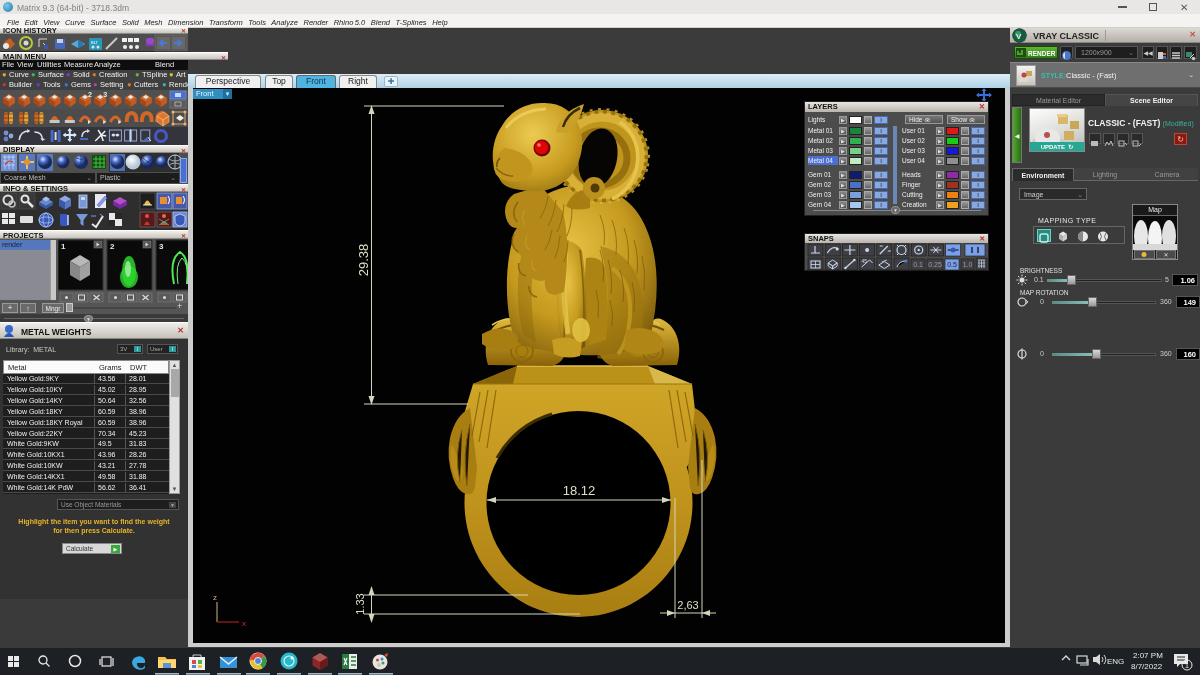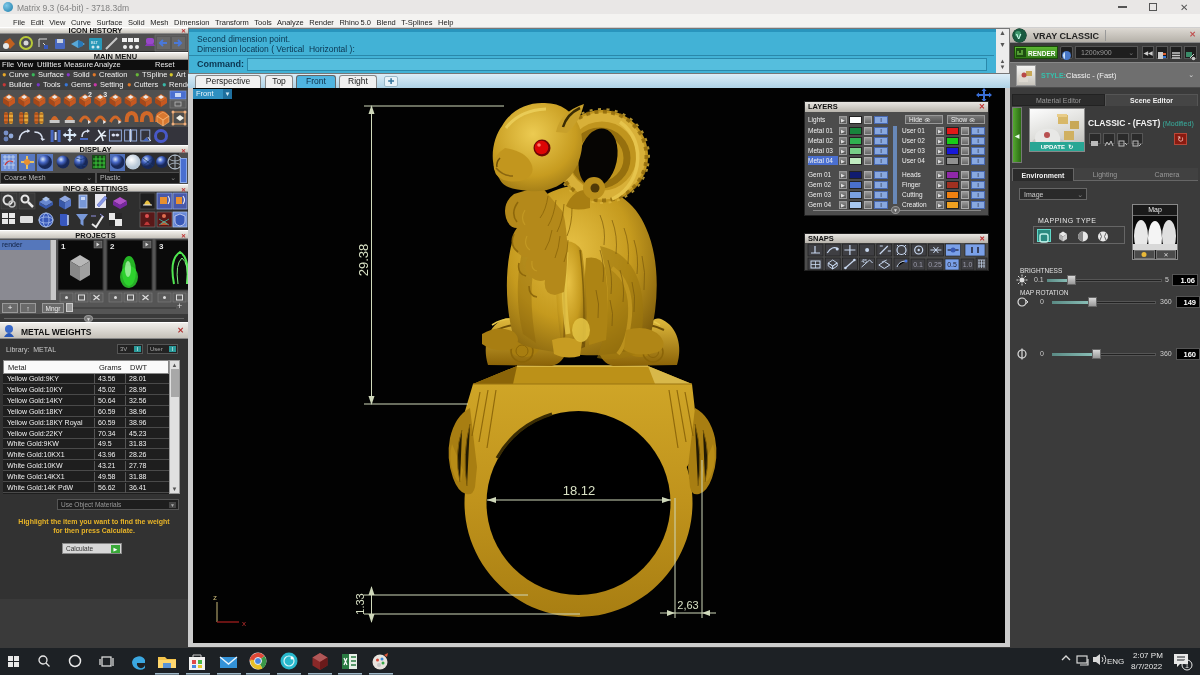--- a/index.html
+++ b/index.html
@@ -1,35 +1,35 @@
 <!DOCTYPE html>
 <html><head>
 <meta charset="utf-8">
 <style>
   * { margin:0; padding:0; box-sizing:border-box; }
   html,body { width:1200px; height:675px; overflow:hidden; }
   body { font-family:"Liberation Sans", sans-serif; }
   .abs { position:absolute; }
   #root { position:relative; width:1200px; height:675px; background:#3b3b3b; overflow:hidden; }
-  .hdr { background:linear-gradient(#f2f0ec,#c9c5bd); color:#111; font-weight:bold; border-top:1px solid #fff; border-bottom:1px solid #8a8a8a;text-align:center; }
+  .hdr { background:linear-gradient(#f2f0ec,#c9c5bd); color:#111; font-weight:bold; border-top:1px solid #fff; border-bottom:1px solid #8a8a8a; }
   .hdr .x { position:absolute; right:2px; top:1px; color:#c03030; font-weight:bold; }
 </style>
 </head>
 <body>
 <div id="root">
 
   <div class="abs" style="left:0;top:0;width:1200px;height:14px;background:#e9e7e6;"></div>
   <div class="abs" style="left:3px;top:2px;width:10px;height:10px;border-radius:50%;background:radial-gradient(circle at 35% 35%, #7ec8e8, #1a7aa8);"></div>
   <div class="abs" style="left:17px;top:3px;font-size:8.5px;color:#808080;">Matrix 9.3 (64-bit) - 3718.3dm</div>
   <div class="abs" style="left:1118px;top:6px;width:9px;height:1.5px;background:#555;"></div>
   <div class="abs" style="left:1149px;top:3px;width:8px;height:8px;border:1.2px solid #555;"></div>
   <div class="abs" style="left:1180px;top:2px;font-size:10px;color:#555;">✕</div>
 
   <div class="abs" style="left:0;top:14px;width:1200px;height:14px;background:#f4f3f1;border-bottom:1px solid #d0d0d0;font-size:8.5px;color:#222;">
-    <span style="position:absolute;left:13px;top:4px;font-size:7.5px;word-spacing:3.5px;">File Edit View Curve Surface Solid Mesh Dimension Transform Tools Analyze Render Rhino 5.0 Blend T-Splines Help</span>
+    <span style="position:absolute;left:7px;top:4px;font-size:7.5px;word-spacing:3.5px;font-style:italic;">File Edit View Curve Surface Solid Mesh Dimension Transform Tools Analyze Render Rhino 5.0 Blend T-Splines Help</span>
   </div>
 
   <div id="leftpanel" class="abs" style="left:0;top:28px;width:188px;height:620px;background:#3a3a3a;font-size:7px;">
 
     <div class="abs hdr" style="left:0;top:-1px;width:188px;height:7px;font-size:7.5px;line-height:6px;padding-left:3px;">ICON HISTORY<span class="x" style="font-size:6px;top:0;">✕</span></div>
     <div class="abs" style="left:0;top:6px;width:188px;height:18px;background:#4e4e4e;border-bottom:1px solid #2a2a2a;">
       <svg width="188" height="18" style="position:absolute;left:0;top:0;">
         <g transform="translate(2,2)">
           <path d="M2,6 l6,-4 5,6 -5,5 z" fill="#c06020"></path>
             <circle cx="4" cy="10" r="3" fill="#e8e8e8"></circle>
@@ -63,21 +63,21 @@
       </svg>
     </div>
 
     <div class="abs hdr" style="left:0;top:24px;width:228px;height:8px;font-size:7.5px;line-height:8px;padding-left:3px;">MAIN MENU<span class="x" style="font-size:6px;top:1px;">✕</span></div>
     <div class="abs" style="left:0;top:32px;width:188px;height:10px;background:#0e0e0e;color:#e8e8e8;font-size:7.5px;line-height:10px;">
       <span style="position:absolute;left:2px;">File</span>
         <span style="position:absolute;left:17px;">View</span>
         <span style="position:absolute;left:37px;">Utilities</span>
         <span style="position:absolute;left:64px;">Measure</span>
         <span style="position:absolute;left:94px;">Analyze</span>
-        <span style="position:absolute;left:155px;">Reset</span>
+        <span style="position:absolute;left:155px;">Blend</span>
     </div>
     <div class="abs" style="left:0;top:42px;width:188px;height:10px;background:#3f3f3f;color:#f0f0f0;font-size:7.5px;line-height:10px;">
       <span style="position:absolute;left:2px;color:#e8a828;">●</span>
         <span style="position:absolute;left:9px;">Curve</span>
       <span style="position:absolute;left:31px;color:#38b858;">●</span>
         <span style="position:absolute;left:38px;">Surface</span>
       <span style="position:absolute;left:66px;color:#8838c8;">●</span>
         <span style="position:absolute;left:73px;">Solid</span>
       <span style="position:absolute;left:92px;color:#e07828;">●</span>
         <span style="position:absolute;left:99px;">Creation</span>
@@ -617,33 +617,20 @@
       </div>
 
       <div class="abs" style="left:57px;top:160px;width:122px;height:11px;background:#1e1e1e;border:1px solid #555;color:#999;font-size:6.5px;line-height:10px;padding-left:3px;">Use Object Materials<span style="position:absolute;right:2px;top:2px;width:7px;height:6px;background:#444;color:#aaa;font-size:5px;line-height:6px;text-align:center;">▼</span></div>
 
       <div class="abs" style="left:0;top:178px;width:188px;text-align:center;color:#e8b428;font-size:7px;font-weight:bold;line-height:9px;">Highlight the item you want to find the weight<br>for then press Calculate.</div>
 
       <div class="abs" style="left:62px;top:204px;width:60px;height:11px;background:#d8d8d8;border:1px solid #888;font-size:6.5px;line-height:10px;color:#333;padding-left:3px;">Calculate<span style="position:absolute;right:1px;top:1px;width:9px;height:8px;background:#38a838;color:#fff;font-size:5px;line-height:8px;text-align:center;">▶</span></div>
     </div>
   </div>
 
-  <div class="abs" style="left:188px;top:28px;width:822px;height:46px;background:#42b2d6;border:1px solid #777;">
-    <div class="abs" style="left:0;top:0;width:820px;height:3px;background:#2995bd;"></div>
-    <div class="abs" style="left:8px;top:5px;font-size:8.5px;color:#0b3550;">Second dimension point.</div>
-    <div class="abs" style="left:8px;top:15px;font-size:8.5px;color:#0b3550;">Dimension location ( Vertical&nbsp; Horizontal ):</div>
-    <div class="abs" style="left:0;top:26px;width:805px;height:1px;background:#2a88aa;"></div>
-    <div class="abs" style="left:8px;top:30px;font-size:9px;font-weight:bold;color:#0b3550;">Command:</div>
-    <div class="abs" style="left:58px;top:29px;width:740px;height:13px;background:#55bedd;border:1px solid #2a88aa;"></div>
-    <div class="abs" style="right:0;top:0;width:13px;height:44px;background:#ececec;">
-      <div style="font-size:7px;color:#555;text-align:center;">▲</div>
-      <div style="font-size:7px;color:#555;text-align:center;position:absolute;top:12px;left:0;right:0;">▼</div>
-      <div style="font-size:6px;color:#555;text-align:center;position:absolute;top:29px;left:0;right:0;">▲<br>▼</div>
-    </div>
-  </div>
 
   <div class="abs" style="left:188px;top:74px;width:822px;height:14px;background:linear-gradient(#dcedf7,#aed2e6);">
     <div class="abs" style="left:7px;top:1px;width:66px;height:13px;background:#f0f0f0;border:1px solid #888;border-bottom:none;border-radius:3px 3px 0 0;font-size:8.5px;color:#222;text-align:center;">Perspective</div>
     <div class="abs" style="left:77px;top:1px;width:28px;height:13px;background:#f0f0f0;border:1px solid #888;border-bottom:none;border-radius:3px 3px 0 0;font-size:8.5px;color:#222;text-align:center;">Top</div>
     <div class="abs" style="left:108px;top:1px;width:40px;height:13px;background:#4fb4e0;border:1px solid #666;border-bottom:none;border-radius:3px 3px 0 0;font-size:8.5px;color:#103048;text-align:center;">Front</div>
     <div class="abs" style="left:151px;top:1px;width:38px;height:13px;background:#f0f0f0;border:1px solid #888;border-bottom:none;border-radius:3px 3px 0 0;font-size:8.5px;color:#222;text-align:center;">Right</div>
     <div class="abs" style="left:196px;top:2px;width:14px;height:11px;background:#e8f2f8;border:1px solid #9ab8c8;border-radius:2px;color:#3a7aa0;font-size:8px;text-align:center;line-height:10px;">✚</div>
   </div>
 
   <div id="viewport" class="abs" style="left:188px;top:88px;width:822px;height:559px;background:#cccccc;">

